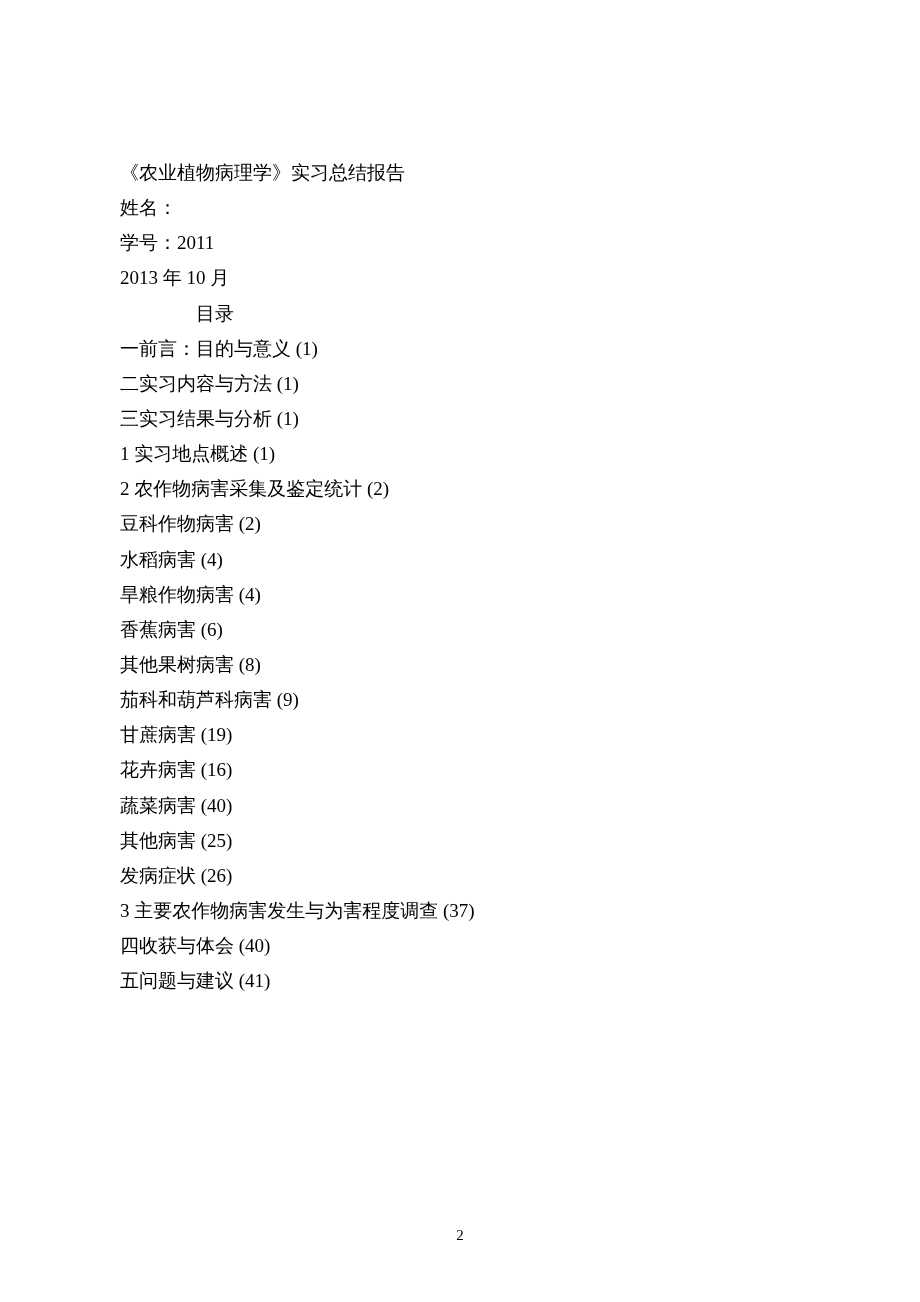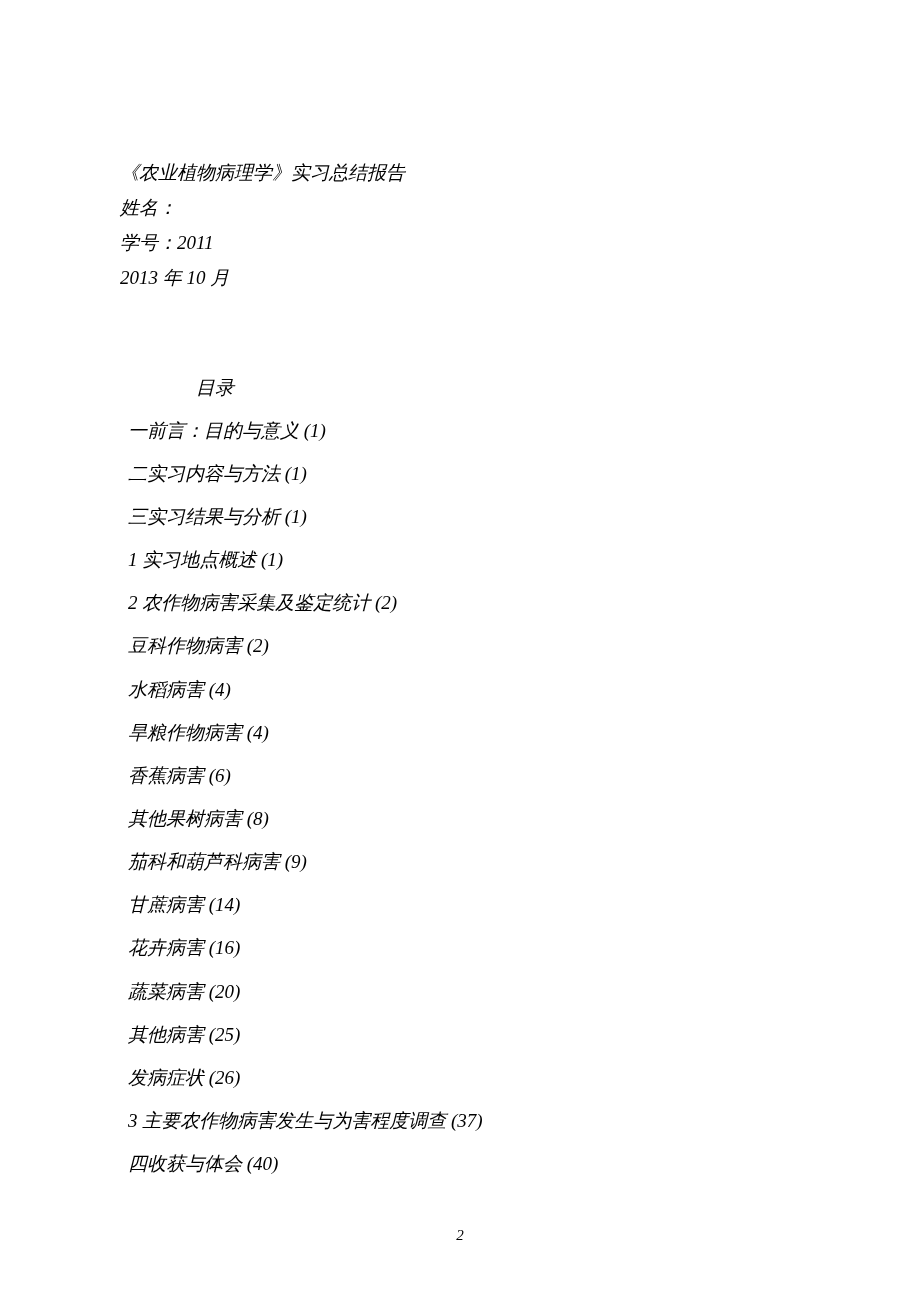--- a/index.html
+++ b/index.html
@@ -1,37 +1,36 @@
 <!DOCTYPE html>
 <html><head>
 <meta charset="utf-8">
 <style>
-  * { margin: 0; padding: 0; box-sizing: border-box; font-style: italic; }
+  * { margin: 0; padding: 0; box-sizing: border-box; }
   body {
     width: 920px;
     height: 1302px;
     background: #ffffff;
     font-family: "SimSun", "宋体", serif;
     font-size: 19px;
     color: #000000;
     position: relative;
   }
   .page {
     padding: 155px 120px 0 120px;
     line-height: 1.85;
   }
   .header-block p {
     margin: 0;
   }
   .toc-header {
-    margin-top: 74px;
     margin-left: 76px;
   }
   .toc-list p {
-    margin: 8px;
+    margin: 0;
   }
   .page-number {
     position: absolute;
     bottom: 58px;
     left: 0;
     width: 100%;
     text-align: center;
     font-family: "SimSun", serif;
     font-size: 15px;
   }
@@ -55,24 +54,25 @@
     <p>二实习内容与方法 (1)</p>
     <p>三实习结果与分析 (1)</p>
     <p>1 实习地点概述 (1)</p>
     <p>2 农作物病害采集及鉴定统计 (2)</p>
     <p>豆科作物病害 (2)</p>
     <p>水稻病害 (4)</p>
     <p>旱粮作物病害 (4)</p>
     <p>香蕉病害 (6)</p>
     <p>其他果树病害 (8)</p>
     <p>茄科和葫芦科病害 (9)</p>
-    <p>甘蔗病害 (14)</p>
+    <p>甘蔗病害 (19)</p>
     <p>花卉病害 (16)</p>
-    <p>蔬菜病害 (20)</p>
+    <p>蔬菜病害 (40)</p>
     <p>其他病害 (25)</p>
     <p>发病症状 (26)</p>
     <p>3 主要农作物病害发生与为害程度调查 (37)</p>
     <p>四收获与体会 (40)</p>
+    <p>五问题与建议 (41)</p>
   </div>
 
 </div>
 
 <div class="page-number">2</div>
 
 </body></html>

